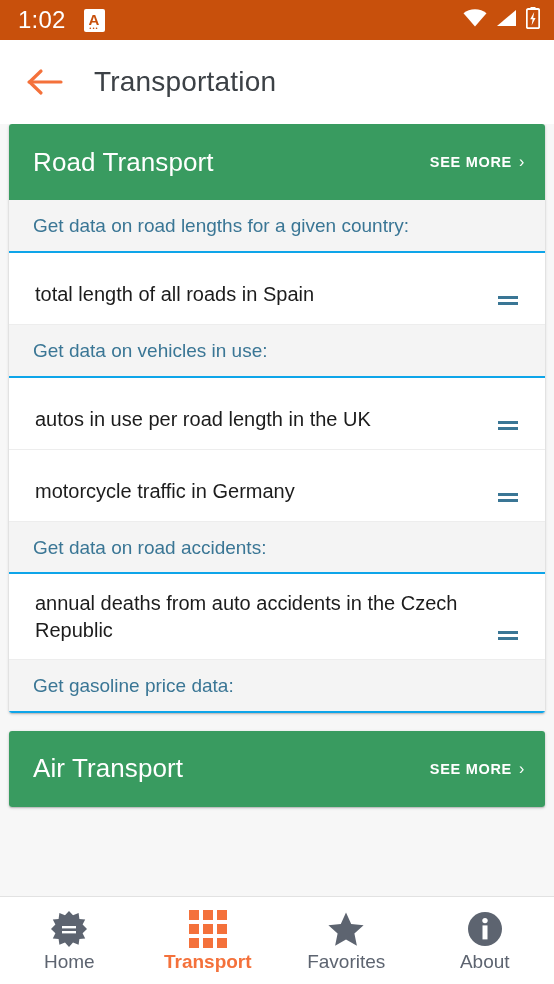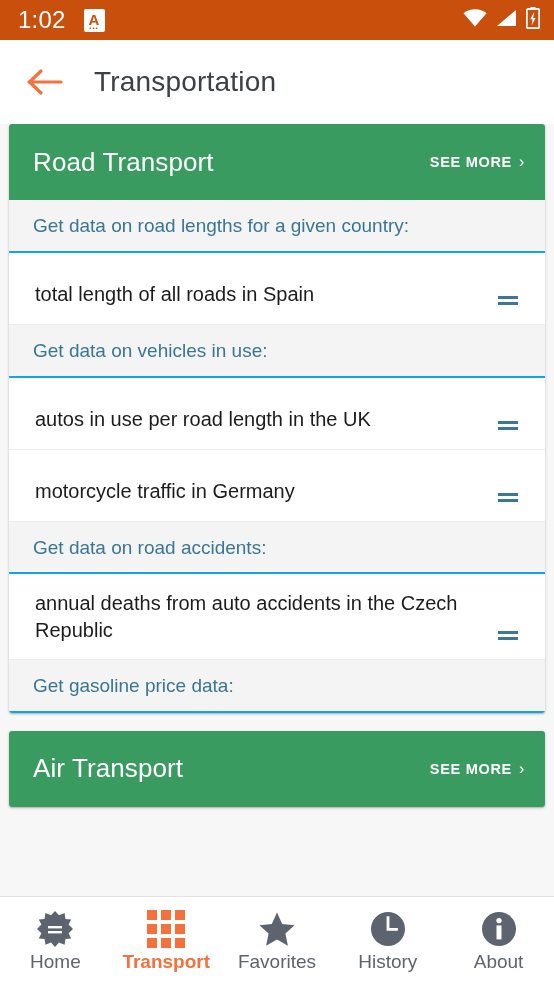--- a/index.html
+++ b/index.html
@@ -367,29 +367,20 @@
 
     <div class="nav-item">
       <span class="nav-icon">
         <svg width="38" height="37" viewBox="0 0 38 37">
           <path d="M19 1.5 L24.2 12.9 L36.6 14.2 L27.4 22.6 L29.9 34.8 L19 28.6 L8.1 34.8 L10.6 22.6 L1.4 14.2 L13.8 12.9 Z" fill="#5d6470"></path>
         </svg>
       </span>
       <span class="nav-label">Favorites</span>
     </div>
 
-    <div class="nav-item">
-      <span class="nav-icon">
-        <svg width="36" height="36" viewBox="0 0 36 36">
-          <circle cx="18" cy="18" r="17" fill="#5d6470"></circle>
-          <path d="M18 6.6 L18 18.4 L26.5 18.4" stroke="#ffffff" stroke-width="2.8" fill="none" stroke-linecap="square"></path>
-        </svg>
-      </span>
-      <span class="nav-label">History</span>
-    </div>
 
     <div class="nav-item">
       <span class="nav-icon">
         <svg width="36" height="36" viewBox="0 0 36 36">
           <circle cx="18" cy="18" r="17" fill="#5d6470"></circle>
           <circle cx="18" cy="9.6" r="2.7" fill="#ffffff"></circle>
           <rect x="15.5" y="14.4" width="5" height="14" fill="#ffffff"></rect>
         </svg>
       </span>
       <span class="nav-label">About</span>

